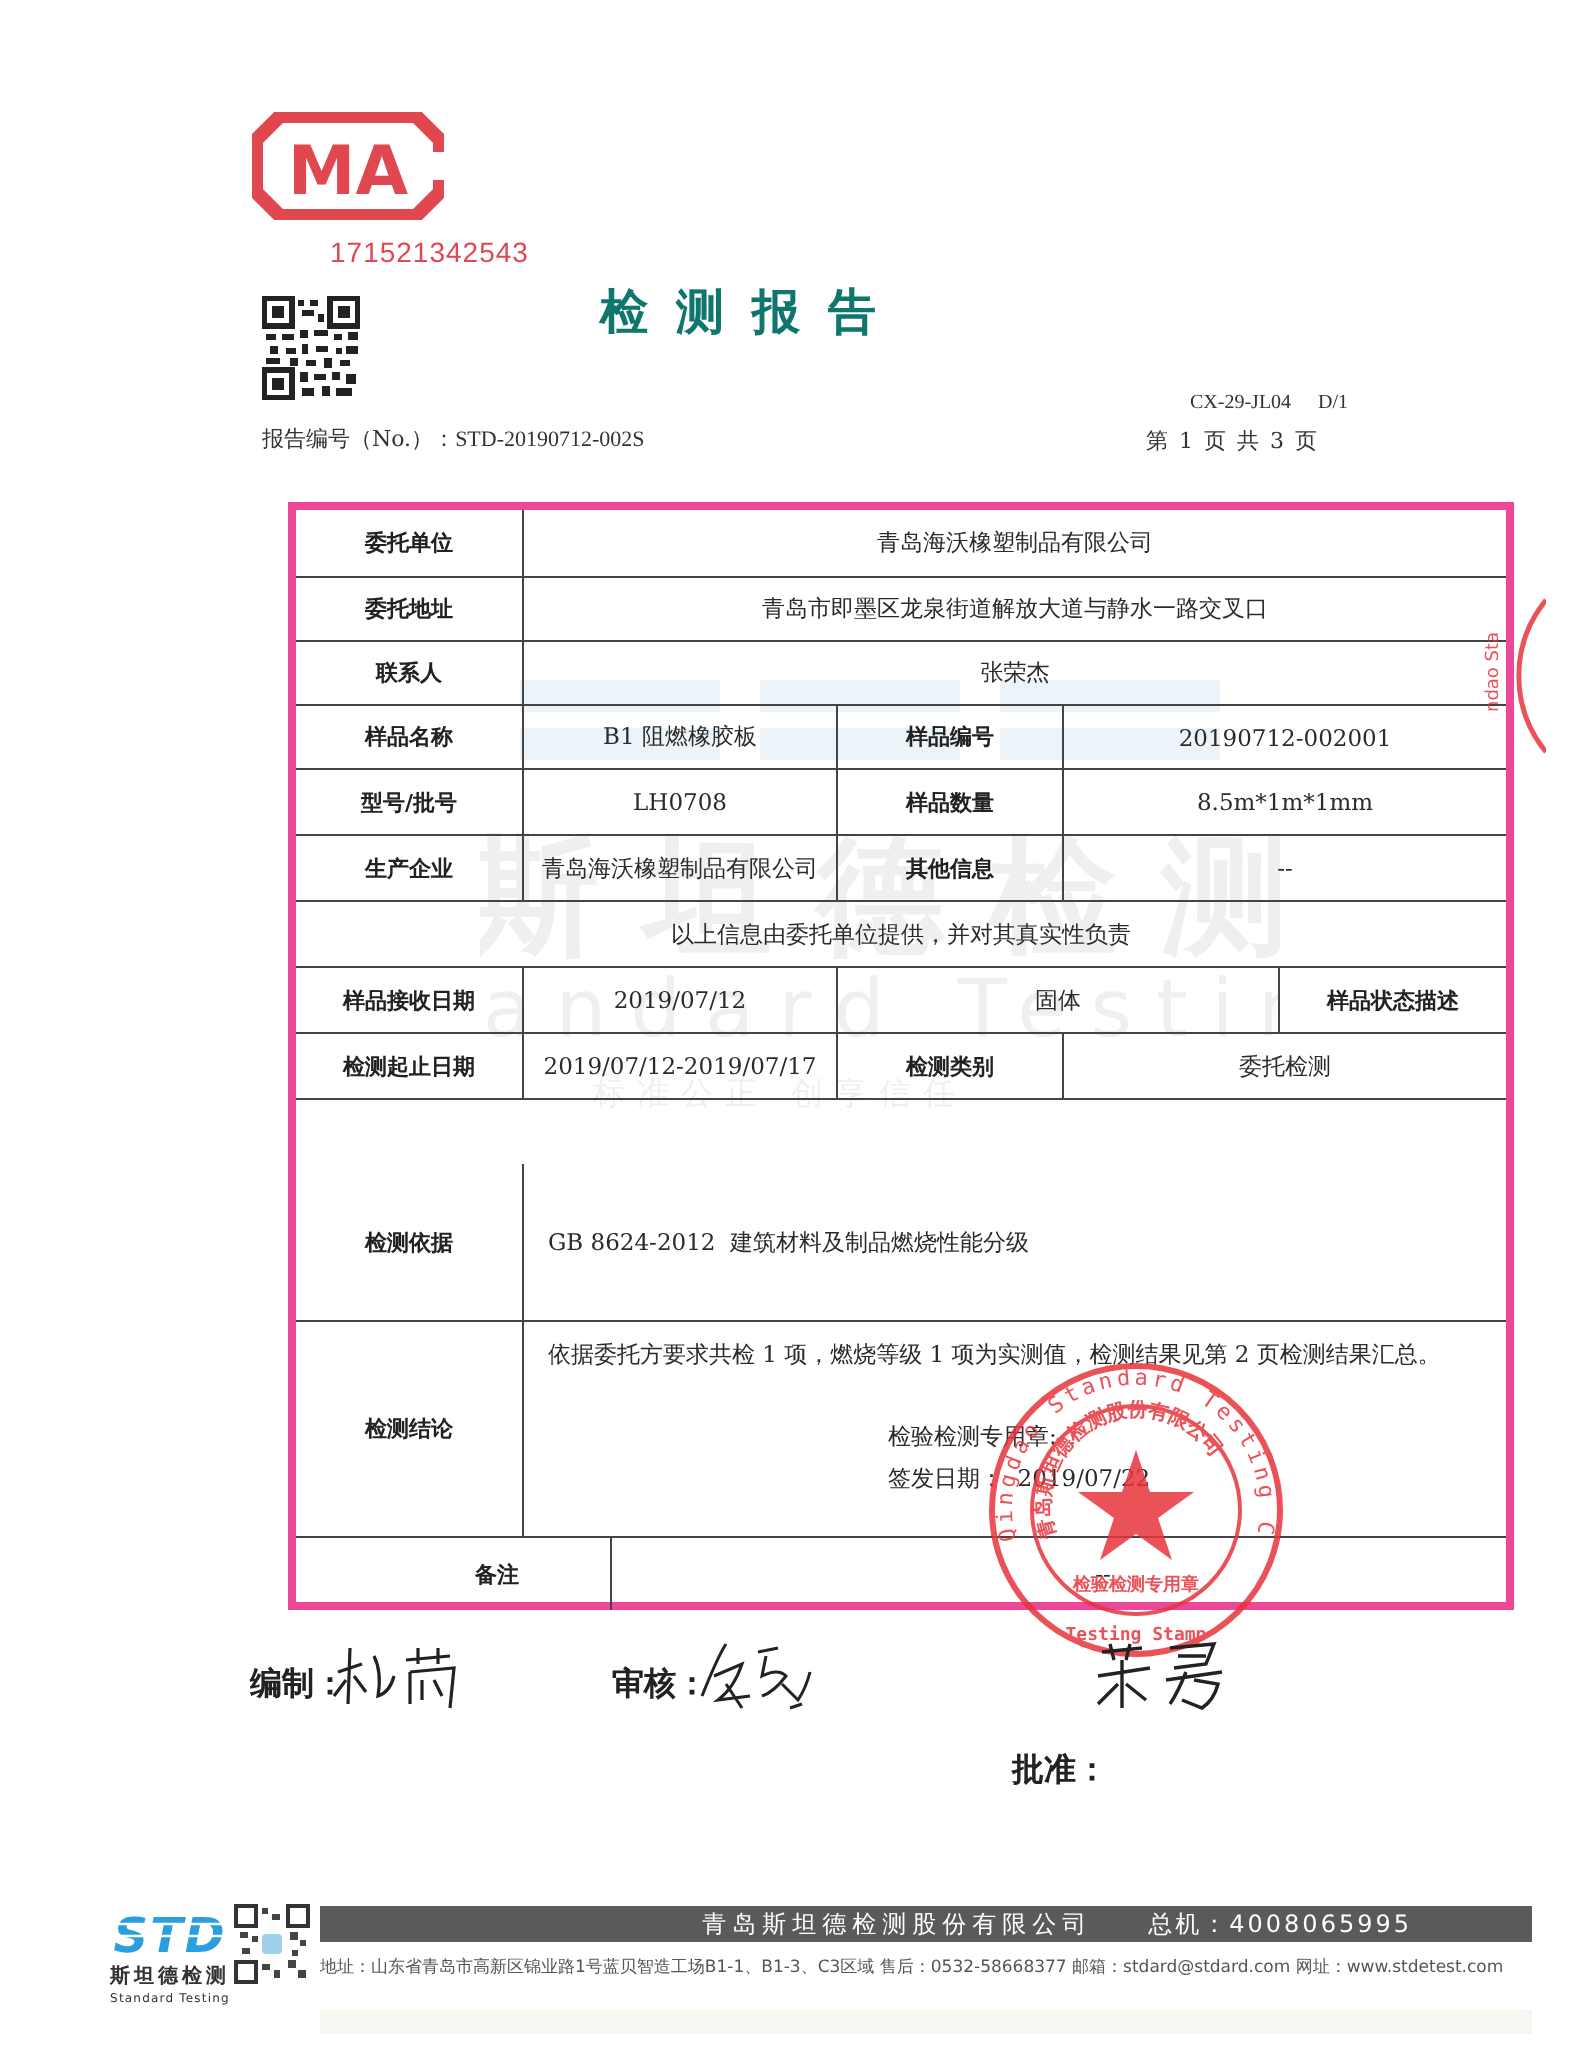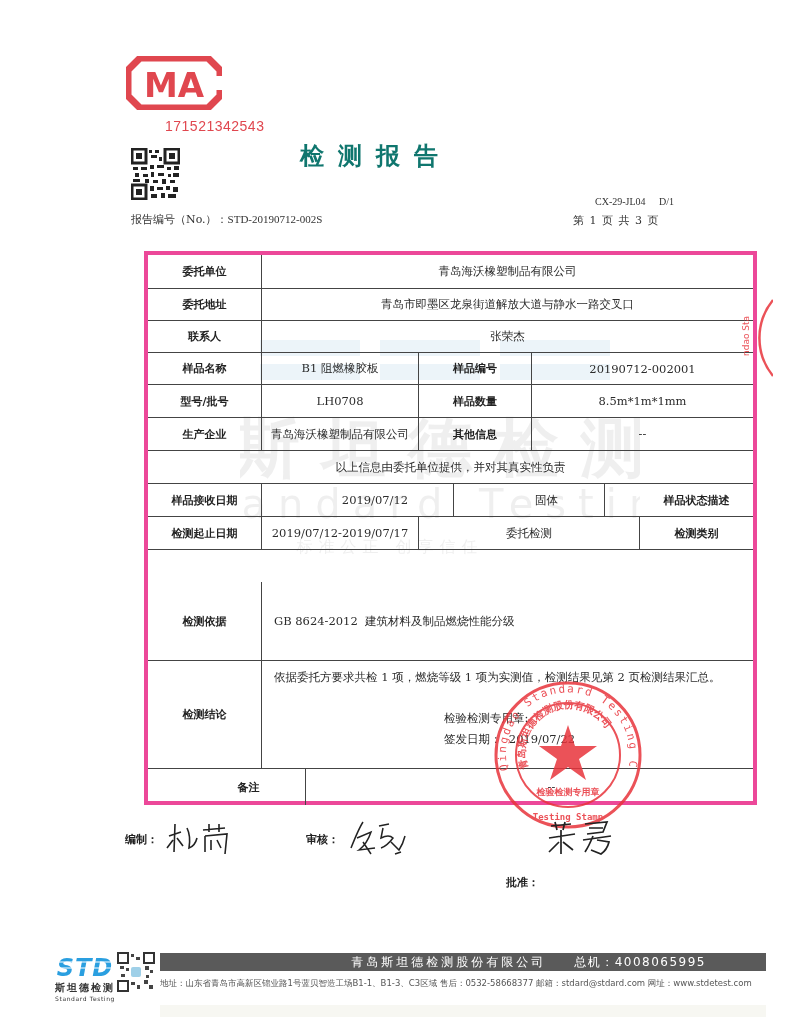--- a/index.html
+++ b/index.html
@@ -39,21 +39,21 @@
     .issue-date { position: absolute; left: 182px; top: 68px; }
 
     
     .watermark { left: 240px; top: 330px; width: 400px; height: 230px; opacity: 0.09; pointer-events: none; }
 
     
     .stamp { left: 488px; top: 680px; width: 160px; height: 150px; opacity: 0.85; pointer-events: none; }
     .stamp-partial { left: 733px; top: 298px; width: 40px; height: 80px; opacity: 0.85; }
 
     
-    .sig-label { top: 832px; font-family: "DejaVu Sans", sans-serif; font-size: 11px; font-weight: bold; color: #222; }
+    .sig-label { top: 832px; font-family: "DejaVu Sans", sans-serif; font-size: 16px; font-weight: bold; color: #222; }
     .sig-img { top: 818px; height: 40px; }
 
     
     .std-logo { left: 52px; top: 950px; width: 66px; height: 56px; }
     .qr-footer { left: 117px; top: 952px; width: 38px; height: 40px; }
     .footer-bar { left: 160px; top: 953px; width: 606px; height: 18px; background: #5a5a5a; color: #fff; font-family: "DejaVu Sans", sans-serif; font-size: 12px; display: flex; align-items: center; justify-content: flex-end; padding-right: 60px; letter-spacing: 3px; }
     .footer-bar .hotline { margin-left: 28px; letter-spacing: 1.5px; }
     .footer-addr { left: 160px; top: 978px; font-family: "DejaVu Sans", sans-serif; font-size: 8.5px; color: #555; white-space: nowrap; }
     .footer-shadow { left: 160px; top: 1005px; width: 606px; height: 12px; background: #f7f7f2; }
   </style>
@@ -162,31 +162,31 @@
   </div>
   <div class="row" style="top:163px;height:33px;">
     <div class="cell c1 lbl">生产企业</div>
     <div class="cell c2">青岛海沃橡塑制品有限公司</div>
     <div class="cell c3 lbl">其他信息</div>
     <div class="cell c4">--</div>
   </div>
   <div class="row" style="top:196px;height:33px;">
     <div class="cell c4">以上信息由委托单位提供，并对其真实性负责</div>
   </div>
-  <div class="row" style="top:229px;height:33px;gap:35px;">
+  <div class="row" style="top:229px;height:33px;">
     <div class="cell c1 lbl">样品接收日期</div>
     <div class="cell c2">2019/07/12</div>
     <div class="cell c4">固体</div>
     <div class="cell c3 lbl">样品状态描述</div>
   </div>
   <div class="row" style="top:262px;height:33px;">
     <div class="cell c1 lbl">检测起止日期</div>
     <div class="cell c2">2019/07/12-2019/07/17</div>
+    <div class="cell c3 lbl">检测类别</div>
     <div class="cell c4">委托检测</div>
-    <div class="cell c3 lbl">检测类别</div>
   </div>
   <div class="row" style="top:327px;height:79px;">
     <div class="cell c1 lbl">检测依据</div>
     <div class="cell c4 left" style="white-space:pre;text-align:right;">GB 8624-2012  建筑材料及制品燃烧性能分级</div>
   </div>
   <div class="row" style="top:406px;height:108px;">
     <div class="cell c1 lbl">检测结论</div>
     <div class="conclusion-cell">
       <div>依据委托方要求共检 1 项，燃烧等级 1 项为实测值，检测结果见第 2 页检测结果汇总。</div>
       <div class="stamp-label">检验检测专用章:</div>

